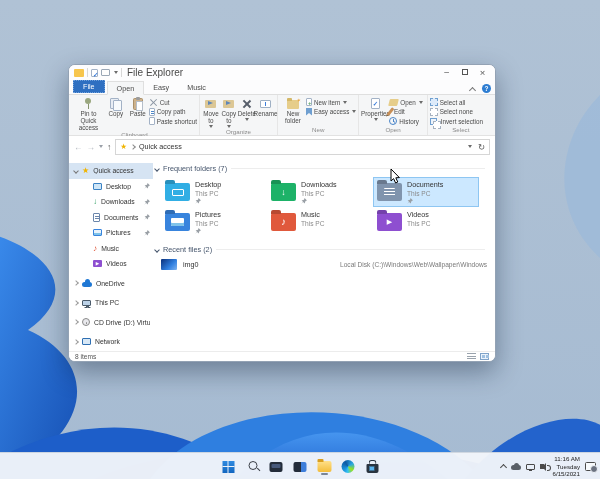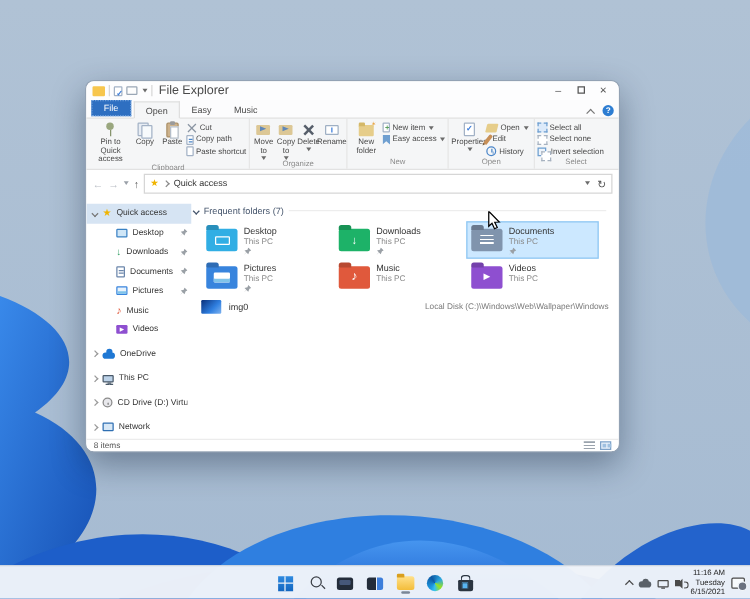--- a/index.html
+++ b/index.html
@@ -572,20 +572,25 @@
             <div class="folder f-videos">
                 <span class="g g-videos">▶</span>
               </div>
             <div class="tt">
               <span class="tn">Videos</span>
               <span class="tl">This PC</span>
             </div>
           </div>
         </div>
 
+        <div class="ghead" style="margin-top:6px;">
+          <span class="chev"></span>
+          <span class="ghead-label">Recent files (2)</span>
+          <span class="ghead-line"></span>
+        </div>
 
         <div class="frow">
           <span class="thumb t-img0"></span>
           <span class="fn">img0</span>
           <span class="fp">Local Disk (C:)\Windows\Web\Wallpaper\Windows</span>
         </div>
       </div>
     </div>
 
     <div class="statusbar">

